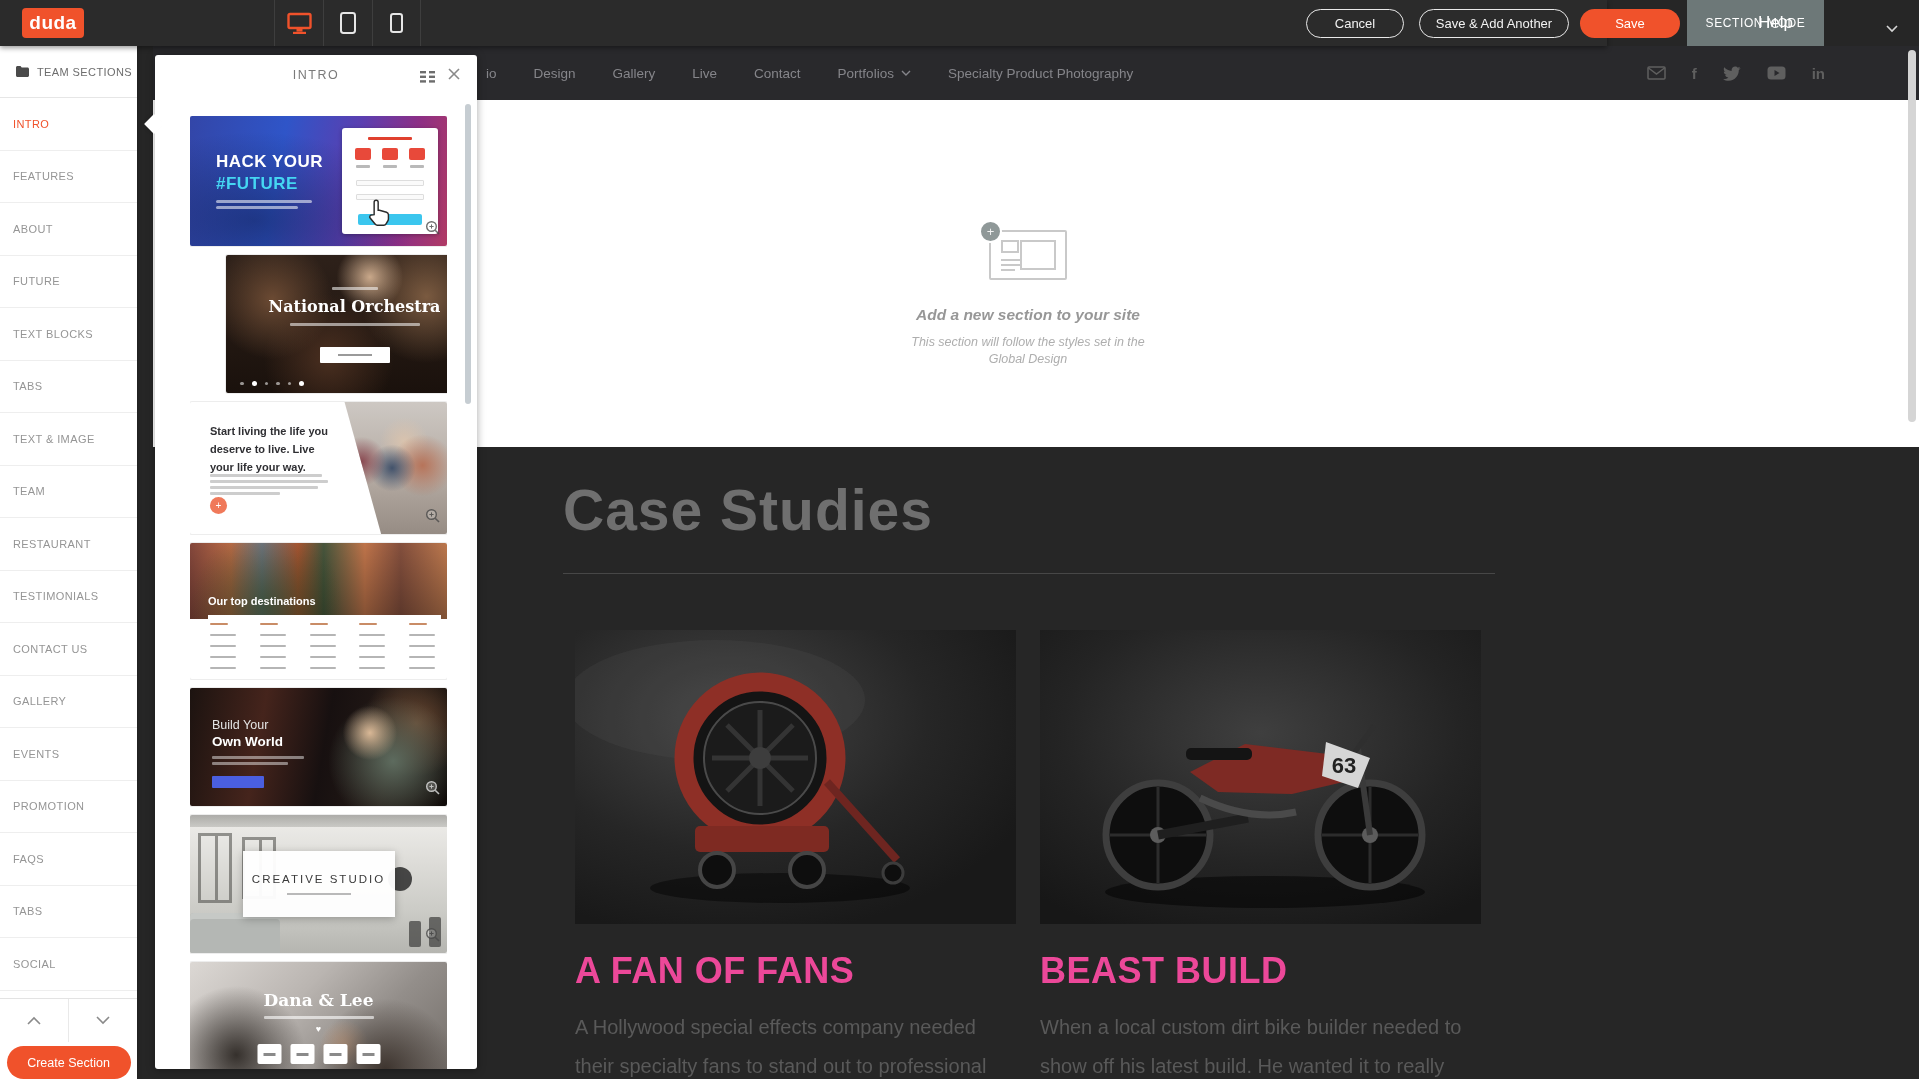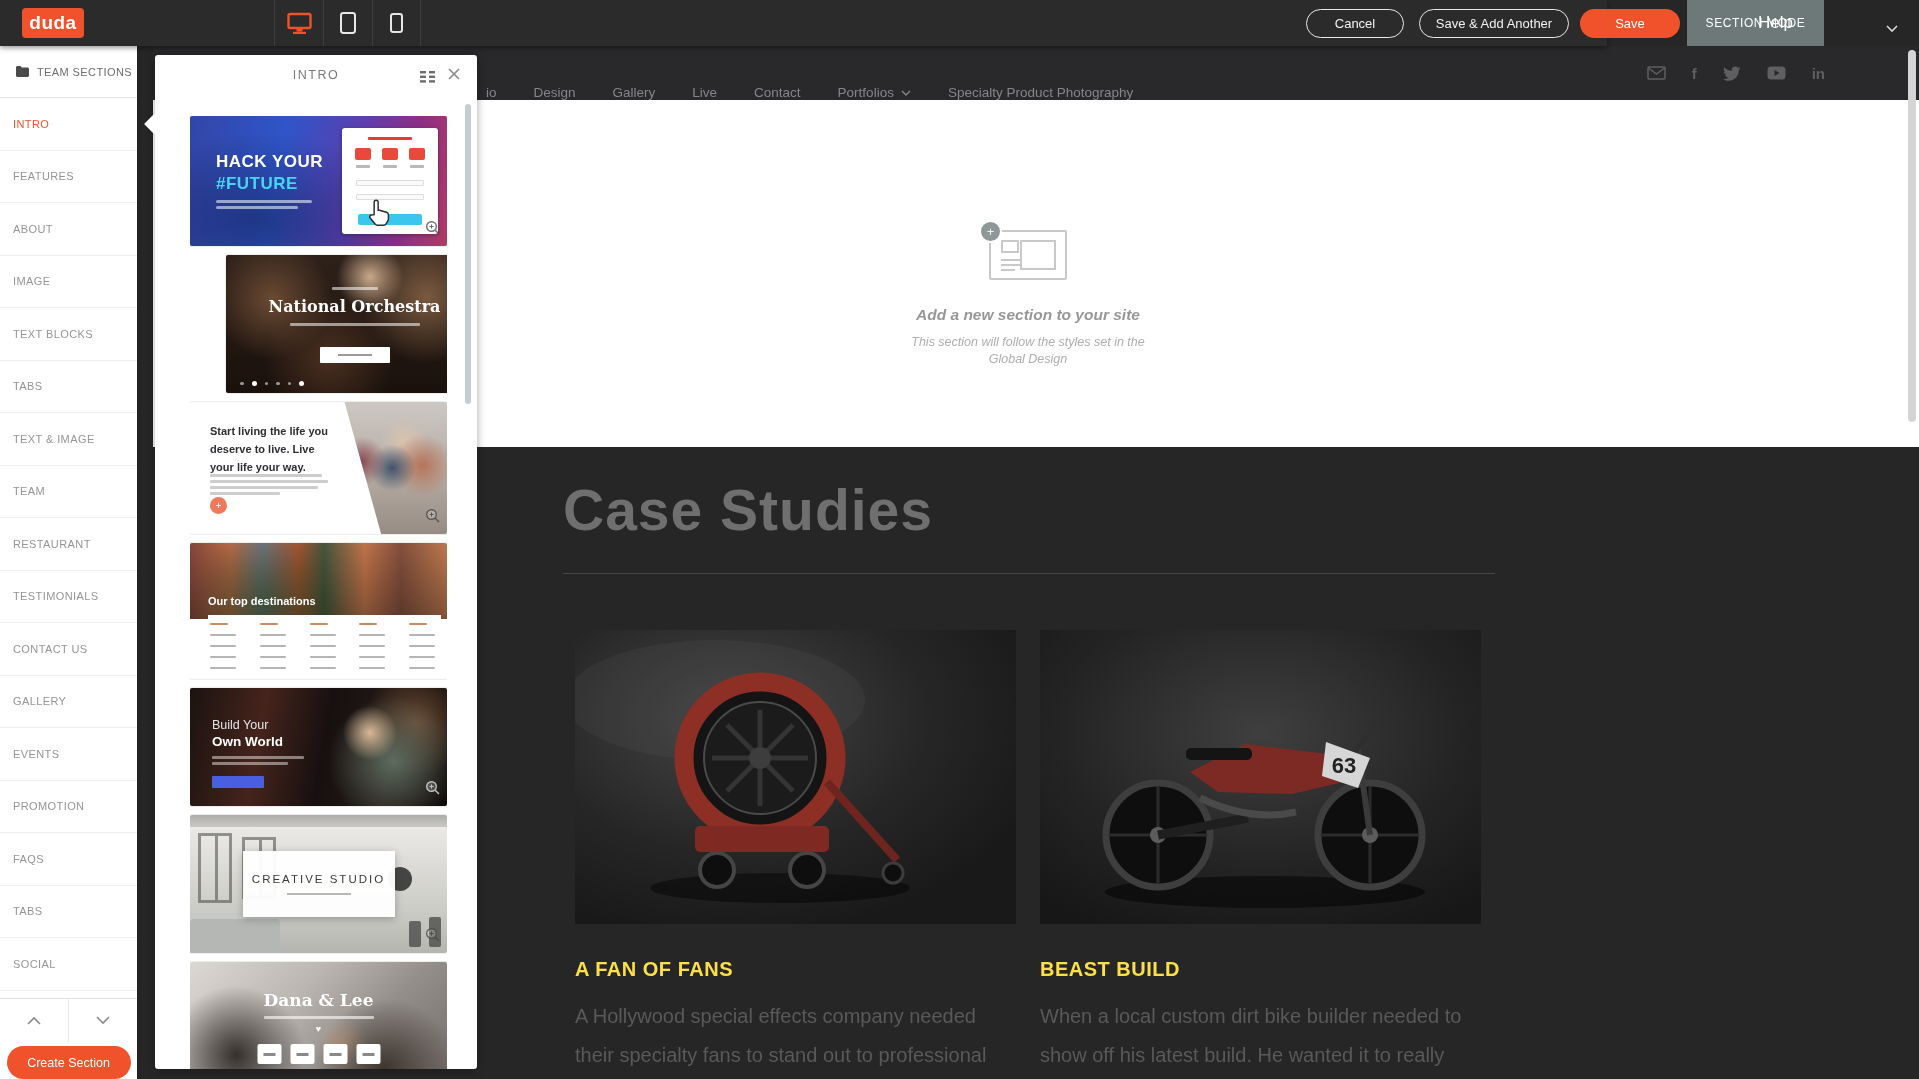--- a/index.html
+++ b/index.html
@@ -155,21 +155,21 @@
               background:rgba(255,255,255,.6); border-radius:1px; }
   .t7-heart { position:absolute; left:0; right:0; top:62px; text-align:center; color:#fff; font-size:9px; }
   .t7-boxes { position:absolute; left:50%; transform:translateX(-50%); top:82px; display:flex; gap:9px; }
   .t7-boxes b { width:24px; height:20px; background:#fff; border-radius:2px; display:flex;
                 align-items:center; justify-content:center; }
   .t7-boxes b i { width:12px; height:3px; background:#8a8a8a; display:block; }
 
   
   .canvas { position:absolute; left:153px; top:46px; width:1766px; height:1033px; background:#fff; z-index:1; }
   .sitenav { position:absolute; left:0; top:0; right:0; height:54px; background:#29292c;
-             display:flex; align-items:flex-end; gap:37px; padding-left:333px; }
+             display:flex; align-items:center; gap:37px; padding-left:333px; }
   .sitenav .item { color:#85858a; font-size:13.5px; white-space:nowrap; cursor:pointer;
                    display:flex; align-items:center; gap:7px; }
   .sitesocial { position:absolute; right:94px; top:0; height:54px; display:flex; align-items:center; gap:26px; }
   .sitesocial .sic { display:flex; align-items:center; justify-content:center; cursor:pointer;
                      color:#5f5f5f; font-weight:bold; font-size:15px; }
 
   .placeholder { position:absolute; left:875px; top:184px; transform:translateX(-50%); text-align:center; }
   .ph-icon { position:relative; width:78px; height:50px; margin:0 auto; border:2px solid #c9c9c9; border-radius:2px; }
   .ph-badge { position:absolute; left:-12px; top:-12px; width:23px; height:23px; border-radius:50%;
               background:#8f9898; border:2px solid #fff; color:#f2f2f2; font-size:13px; line-height:19px;
@@ -178,21 +178,21 @@
   .ph-l1,.ph-l2,.ph-l3 { position:absolute; left:10px; height:2px; background:#c9c9c9; }
   .ph-big { position:absolute; right:9px; top:8px; width:36px; height:30px; border:2px solid #c9c9c9; }
   .ph-title { margin-top:26px; font-weight:bold; font-style:italic; font-size:15.5px; color:#979797; }
   .ph-sub { margin:10px auto 0 auto; width:250px; font-style:italic; font-size:12.5px; line-height:17px; color:#aeaeae; }
 
   .darksec { position:absolute; left:0; top:401px; right:0; bottom:0; background:#262626; }
   .cs-heading { position:absolute; left:410px; top:30px; font-weight:bold; font-size:57px; color:#6f6f6f; letter-spacing:1px; }
   .cs-divider { position:absolute; left:410px; top:126px; width:932px; height:1px; background:#474747; }
   .card { position:absolute; top:183px; width:441px; }
   .card-img { position:relative; width:441px; height:294px; overflow:hidden; background:#1d1d1d; }
-  .card-title { margin-top:34px; font-weight:bold; font-size:20px; color:#fde047; letter-spacing:.5px; }
+  .card-title { margin-top:26px; font-weight:bold; font-size:36px; color:#ec4899; letter-spacing:.5px; }
   .card-body { margin-top:16px; width:439px; font-size:20px; line-height:39px; color:#595959; }
 
   
   .pagescroll { position:absolute; right:3px; top:50px; width:8px; height:372px; background:#d5d5d5;
                 border-radius:4px; z-index:45; cursor:pointer; }
   .cursor { position:absolute; left:366px; top:198px; z-index:60; pointer-events:none; }
 </style>
 </head>
 <body>
 
@@ -359,21 +359,21 @@
   <div class="sidebar">
     <div class="sb-header">
       <svg width="13" height="11" viewBox="0 0 13 11">
         <path d="M0 1.5C0 .7.7 0 1.5 0h3l1.2 1.5h5.8c.8 0 1.5.7 1.5 1.5v6.5c0 .8-.7 1.5-1.5 1.5h-10C.7 11 0 10.3 0 9.5z" fill="#4a4a4a"></path>
       </svg>
       <span>TEAM SECTIONS</span>
     </div>
     <div class="sb-item active">INTRO</div>
     <div class="sb-item">FEATURES</div>
     <div class="sb-item">ABOUT</div>
-    <div class="sb-item">IMAGE</div>
+    <div class="sb-item">FUTURE</div>
     <div class="sb-item">TEXT BLOCKS</div>
     <div class="sb-item">TABS</div>
     <div class="sb-item">TEXT &amp; IMAGE</div>
     <div class="sb-item">TEAM</div>
     <div class="sb-item">RESTAURANT</div>
     <div class="sb-item">TESTIMONIALS</div>
     <div class="sb-item">CONTACT US</div>
     <div class="sb-item">GALLERY</div>
     <div class="sb-item">EVENTS</div>
     <div class="sb-item">PROMOTION</div>

